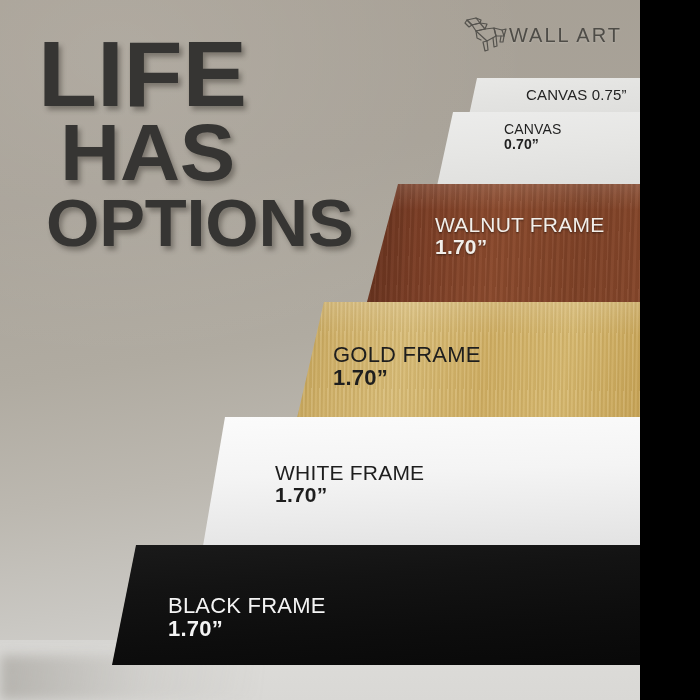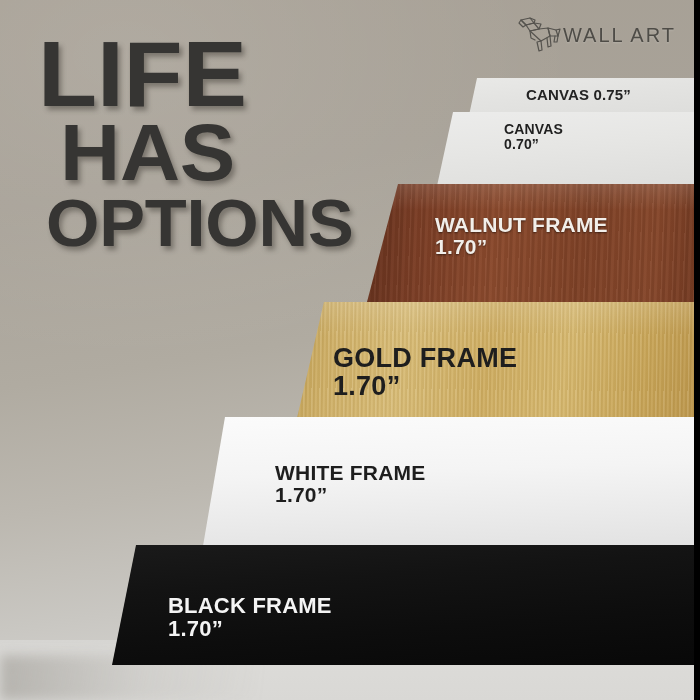--- a/index.html
+++ b/index.html
@@ -2,21 +2,21 @@
 <html><head>
 <meta charset="utf-8">
 <style>
   html,body{margin:0;padding:0;}
   body{
     width:700px;height:700px;overflow:hidden;
     font-family:"Liberation Sans", sans-serif;
     background:#000;
   }
   #stage{
-    position:relative;width:694px;height:700px;overflow:hidden;
+    position:relative;width:640px;height:700px;overflow:hidden;
     background:
       radial-gradient(120% 80% at 18% 8%, rgba(255,255,255,.10) 0%, rgba(255,255,255,0) 55%),
       linear-gradient(171deg,#a7a095 0%, #a8a298 26%, #b0aba1 48%, #bcb8b0 64%, #c9c7c2 78%, #d6d5d2 90%, #dcdbd8 100%);
   }
   
   #floor{
     position:absolute;left:0;right:0;top:640px;height:60px;
     background:linear-gradient(180deg,#d6d5d2 0%, #dcdbd8 35%, #d9d8d5 100%);
   }
   #floor-shade{
@@ -34,21 +34,21 @@
     position:absolute;inset:0;
   }
   .grain{position:absolute;inset:0;pointer-events:none;}
 
   .lbl{
     position:absolute;
     letter-spacing:.01em;
     white-space:nowrap;
     line-height:1.04;
   }
-  .lbl .l1{display:block;font-weight:bold;}
+  .lbl .l1{display:block;font-weight:normal;}
   .lbl .l2{display:block;font-weight:bold;}
 
   
   #canvas075{
     left:468px;top:78px;width:246px;height:42px;
     clip-path:polygon(9px 0, 246px 0, 246px 42px, 0px 42px);
     box-shadow:0 2px 6px rgba(40,36,30,.35);
   }
   #canvas075 .face{
     background:linear-gradient(175deg,#e9e9e7 0%, #e3e3e1 40%, #dcdcda 100%);
@@ -99,21 +99,21 @@
       linear-gradient(100deg,#c2a257 0%, #d0b169 10%, #d8bc77 26%, #cfae63 46%, #d6b86f 64%, #c8a558 82%, #b9934a 100%);
   }
   #gold .grain{
     background:repeating-linear-gradient(91deg,
       rgba(255,255,255,.12) 0px, rgba(255,255,255,.12) 1px,
       rgba(120,90,30,.12) 2px, rgba(120,90,30,.12) 3px,
       rgba(255,255,255,.06) 4px, rgba(255,255,255,.06) 5px,
       rgba(110,82,26,.08) 6px, rgba(110,82,26,.08) 8px);
     opacity:.9;
   }
-  #gold .lbl{left:36px;top:42px;font-size:27px;color:#1e1e1e;}
+  #gold .lbl{left:36px;top:42px;font-size:22px;color:#1e1e1e;}
 
   
   #white{
     left:203px;top:417px;width:511px;height:129px;
     clip-path:polygon(22px 0, 511px 0, 511px 129px, 0px 129px);
     box-shadow:0 5px 13px rgba(60,56,50,.35);
   }
   #white .face{
     background:linear-gradient(178deg,#fbfbfb 0%, #f4f4f4 42%, #e9e9e9 78%, #e2e2e2 100%);
   }

